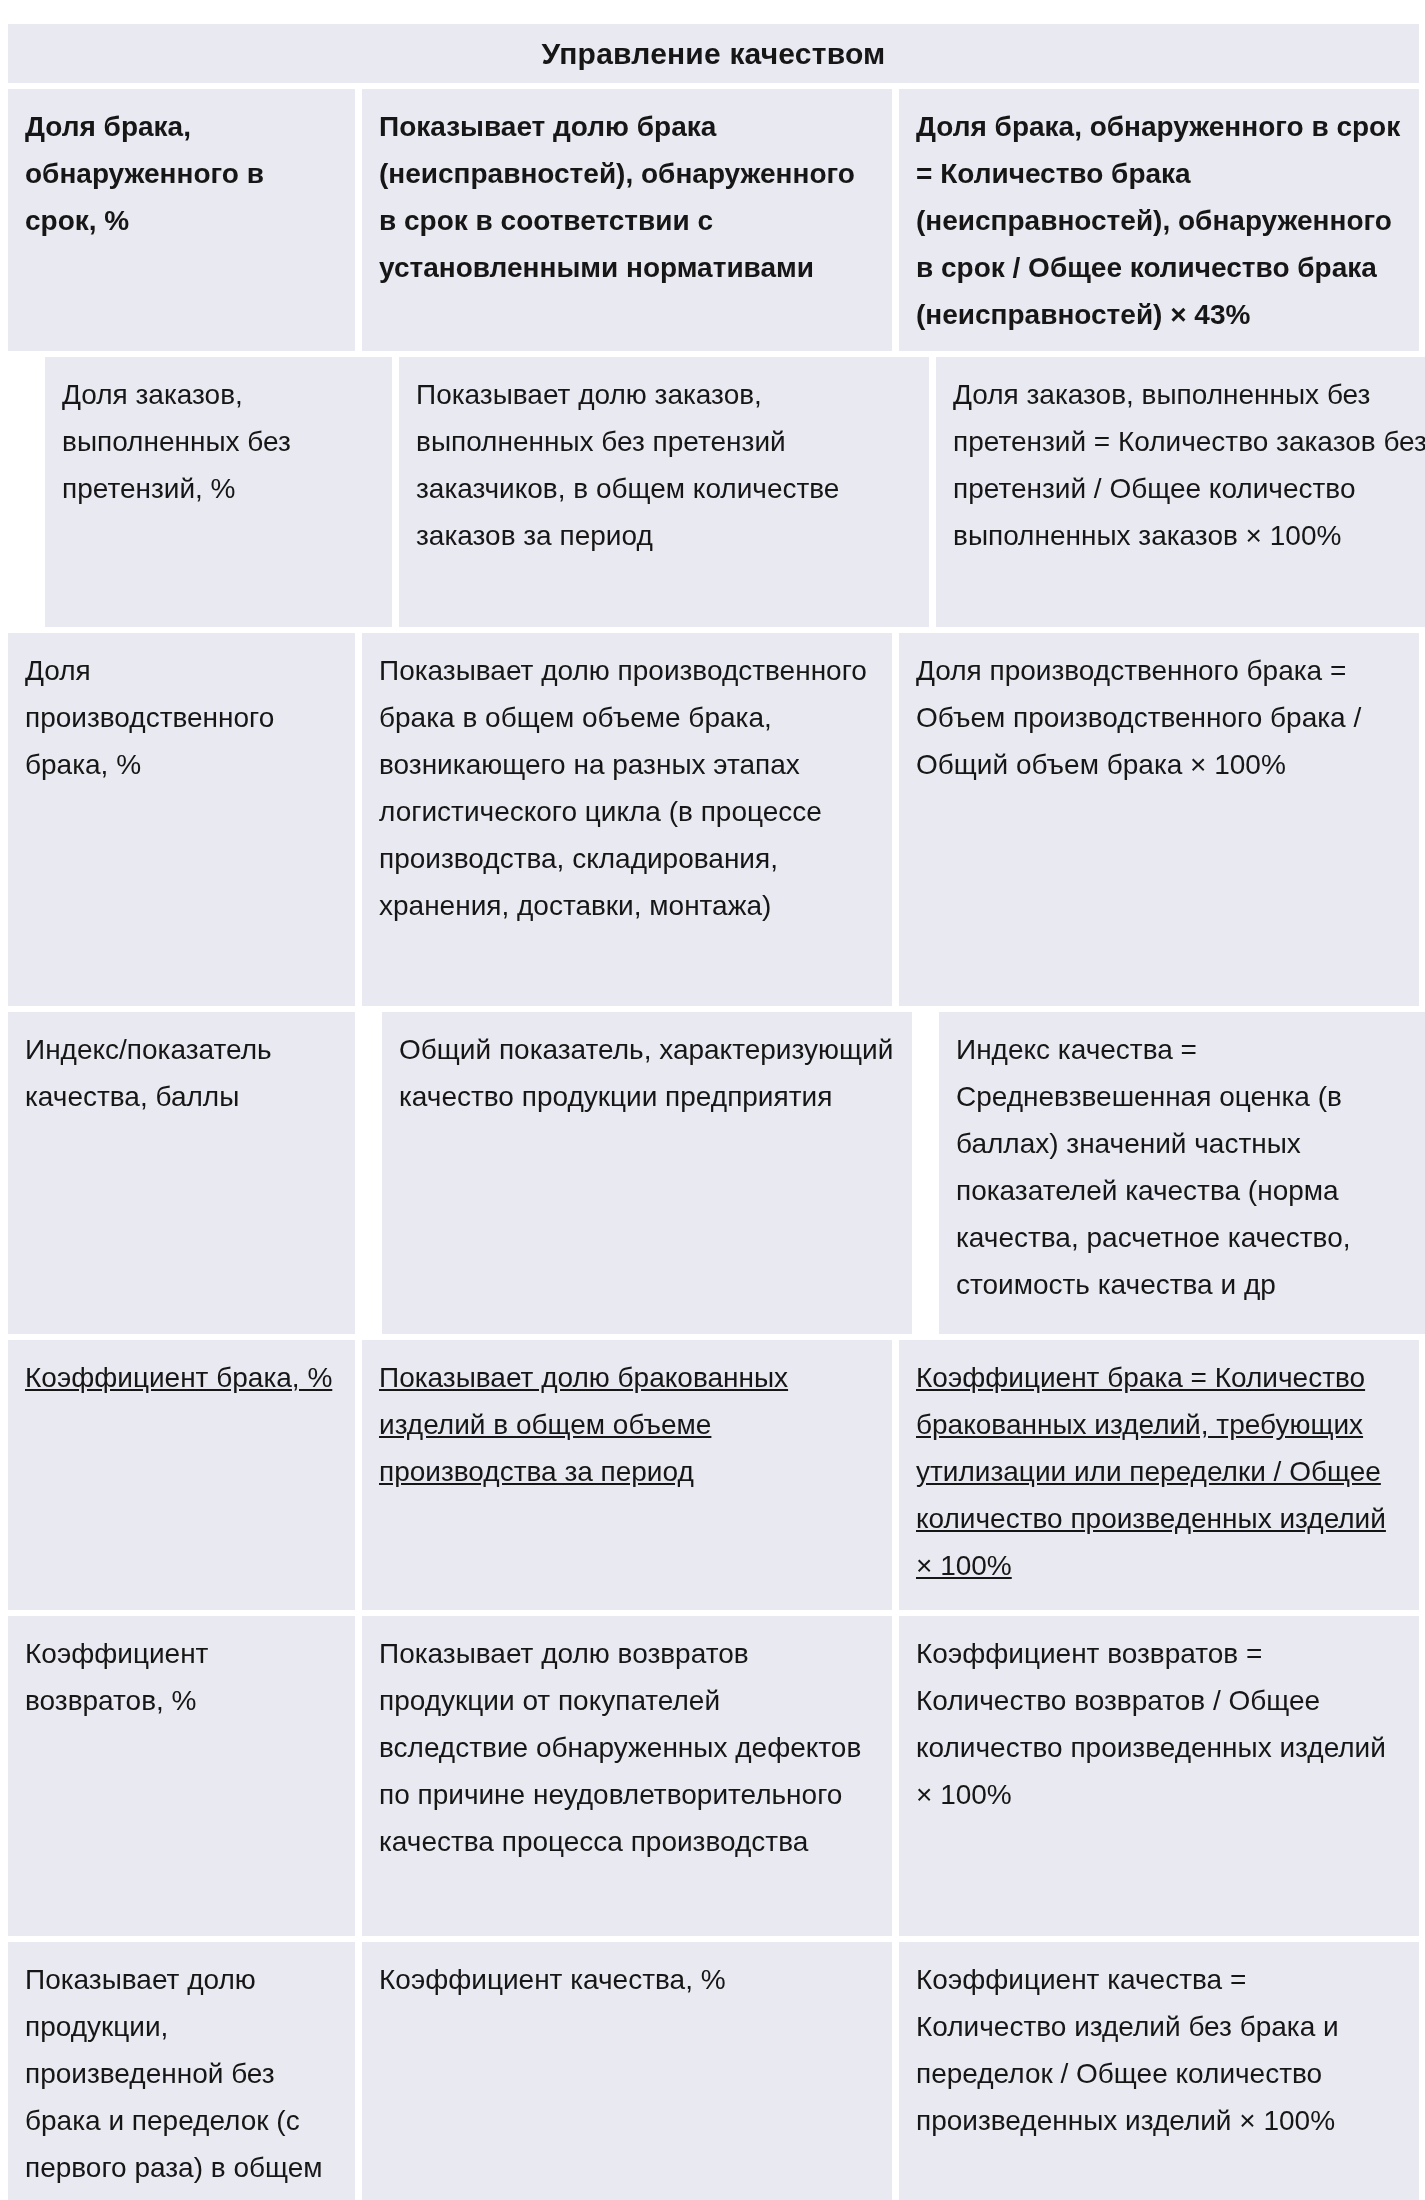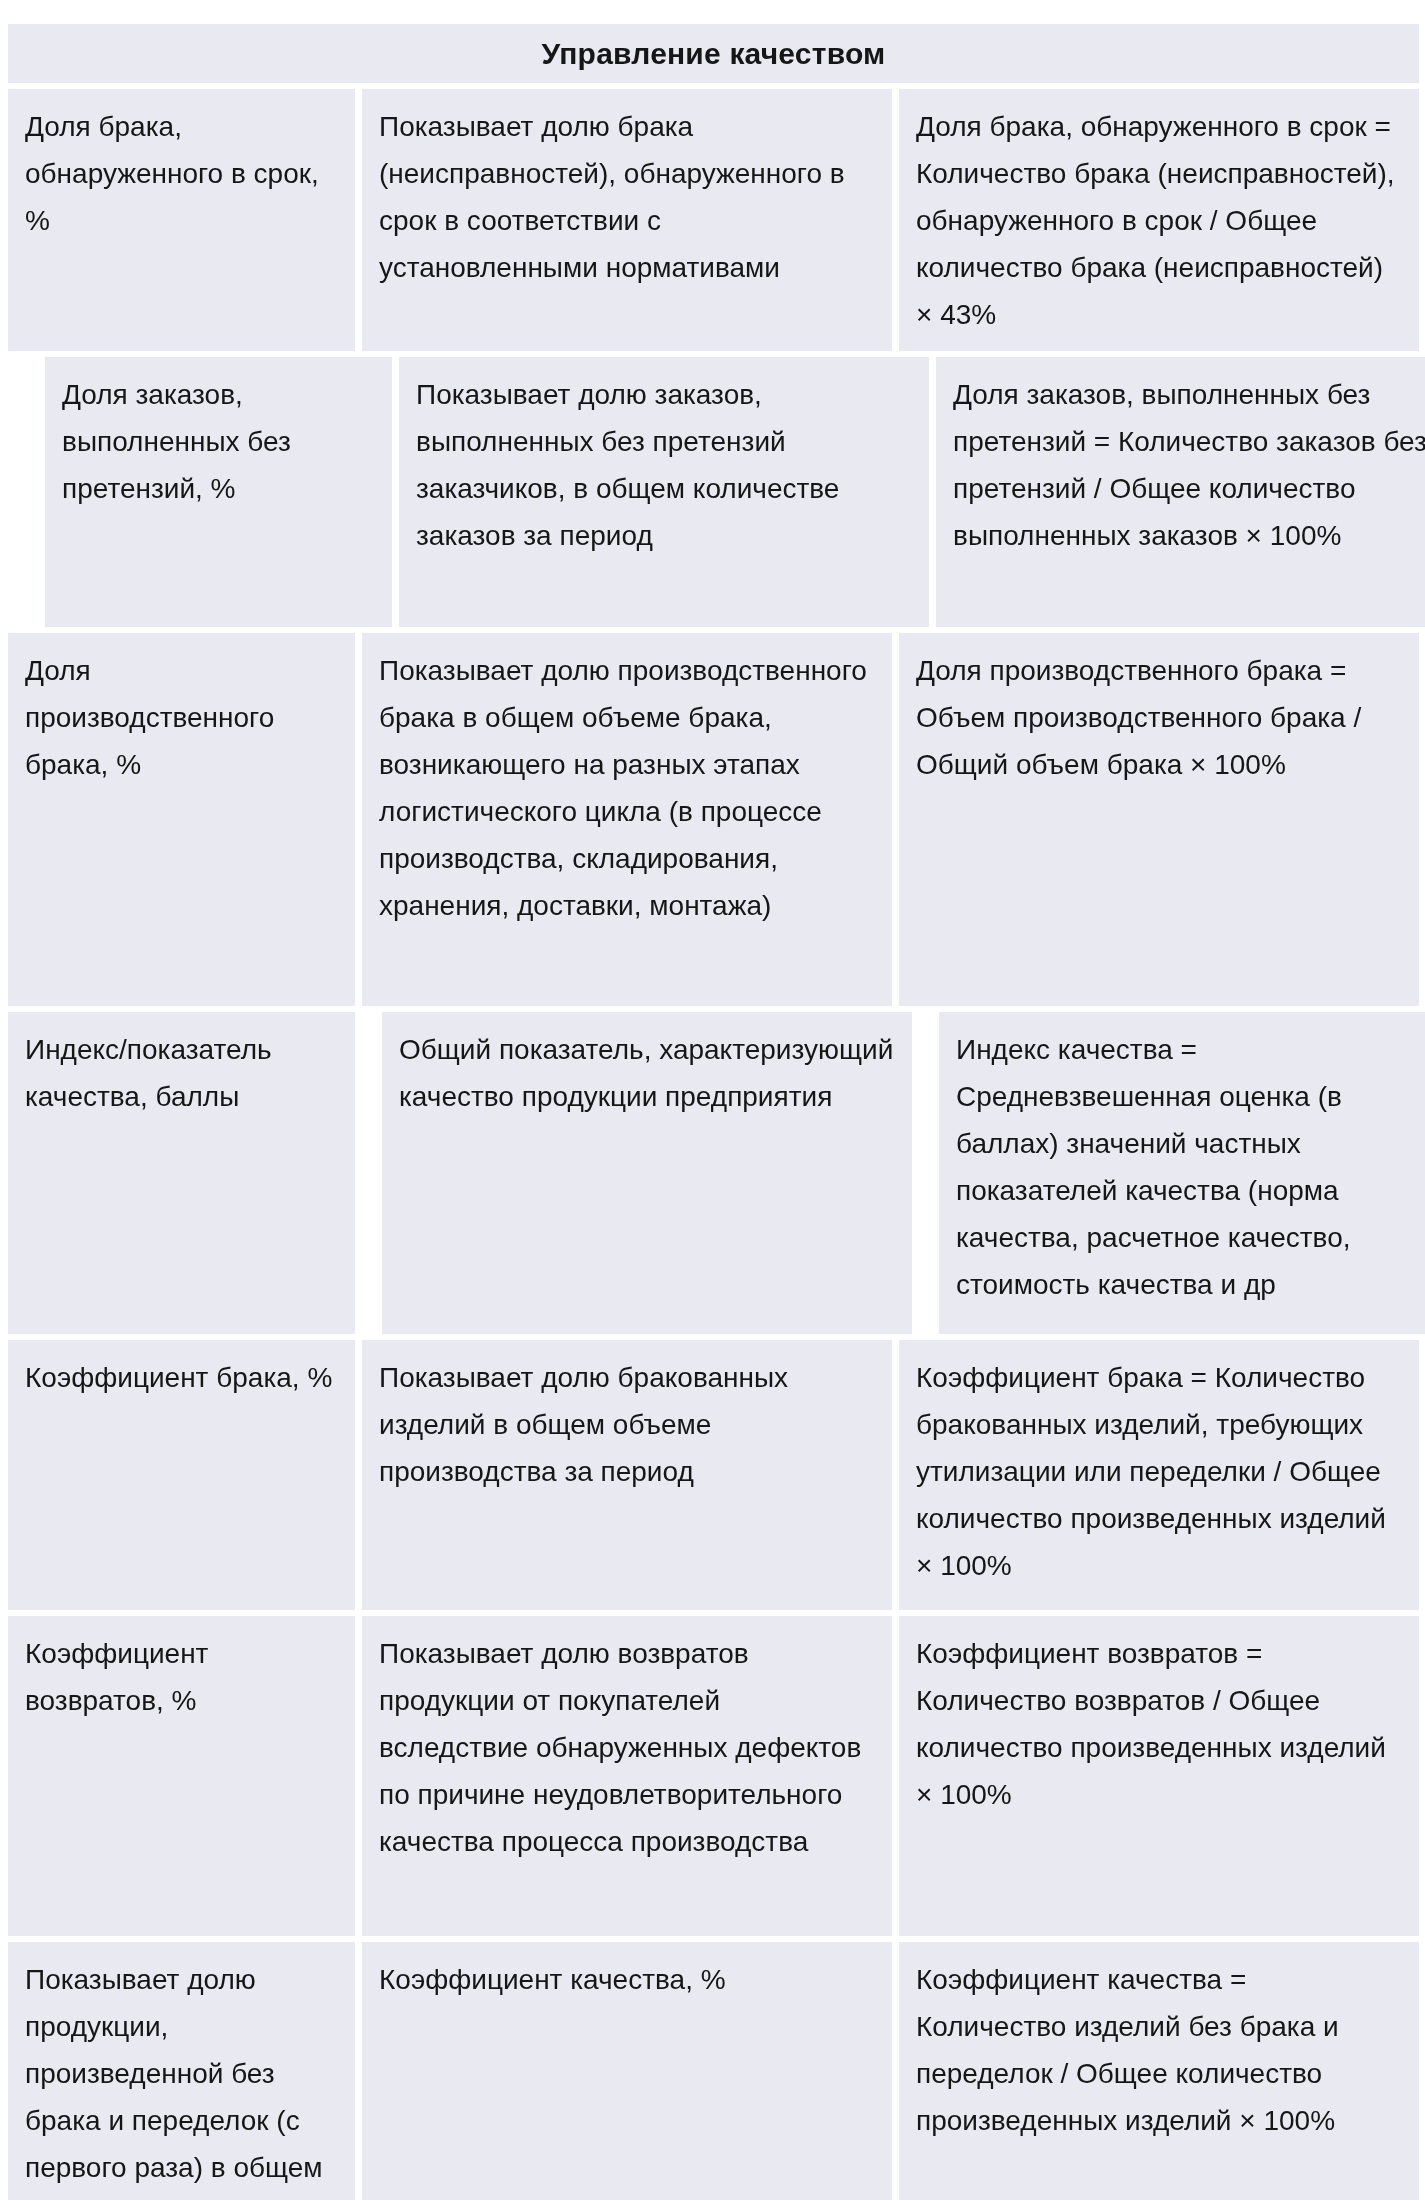--- a/index.html
+++ b/index.html
@@ -38,25 +38,25 @@
     column-gap: 7px;
   }
   .cell {
     background: var(--cell-bg, #e9e9f1);
     box-sizing: border-box;
     padding: 14px 17px 12px 17px;
     font-size: 28px;
     line-height: 47px;
     overflow: hidden;
   }
-  .r1 { min-height: 262px; }
+  .r1 { min-height: 262px; font-weight: bold; }
   .r2 { min-height: 270px; margin-left: 37px; }
   .r3 { min-height: 373px; }
   .r4 { min-height: 322px; gap: 27px; }
-  .r5 { min-height: 270px; }
+  .r5 { min-height: 270px; text-decoration: underline; }
   .r6 { min-height: 320px; }
   .r7 { min-height: 265px; }
 </style>
 </head>
 <body style="color: rgb(22, 22, 22); background: rgb(255, 255, 255);">
 
 <div class="page">
   <div class="tbl">
 
     <div class="title-cell">Управление качеством</div>

